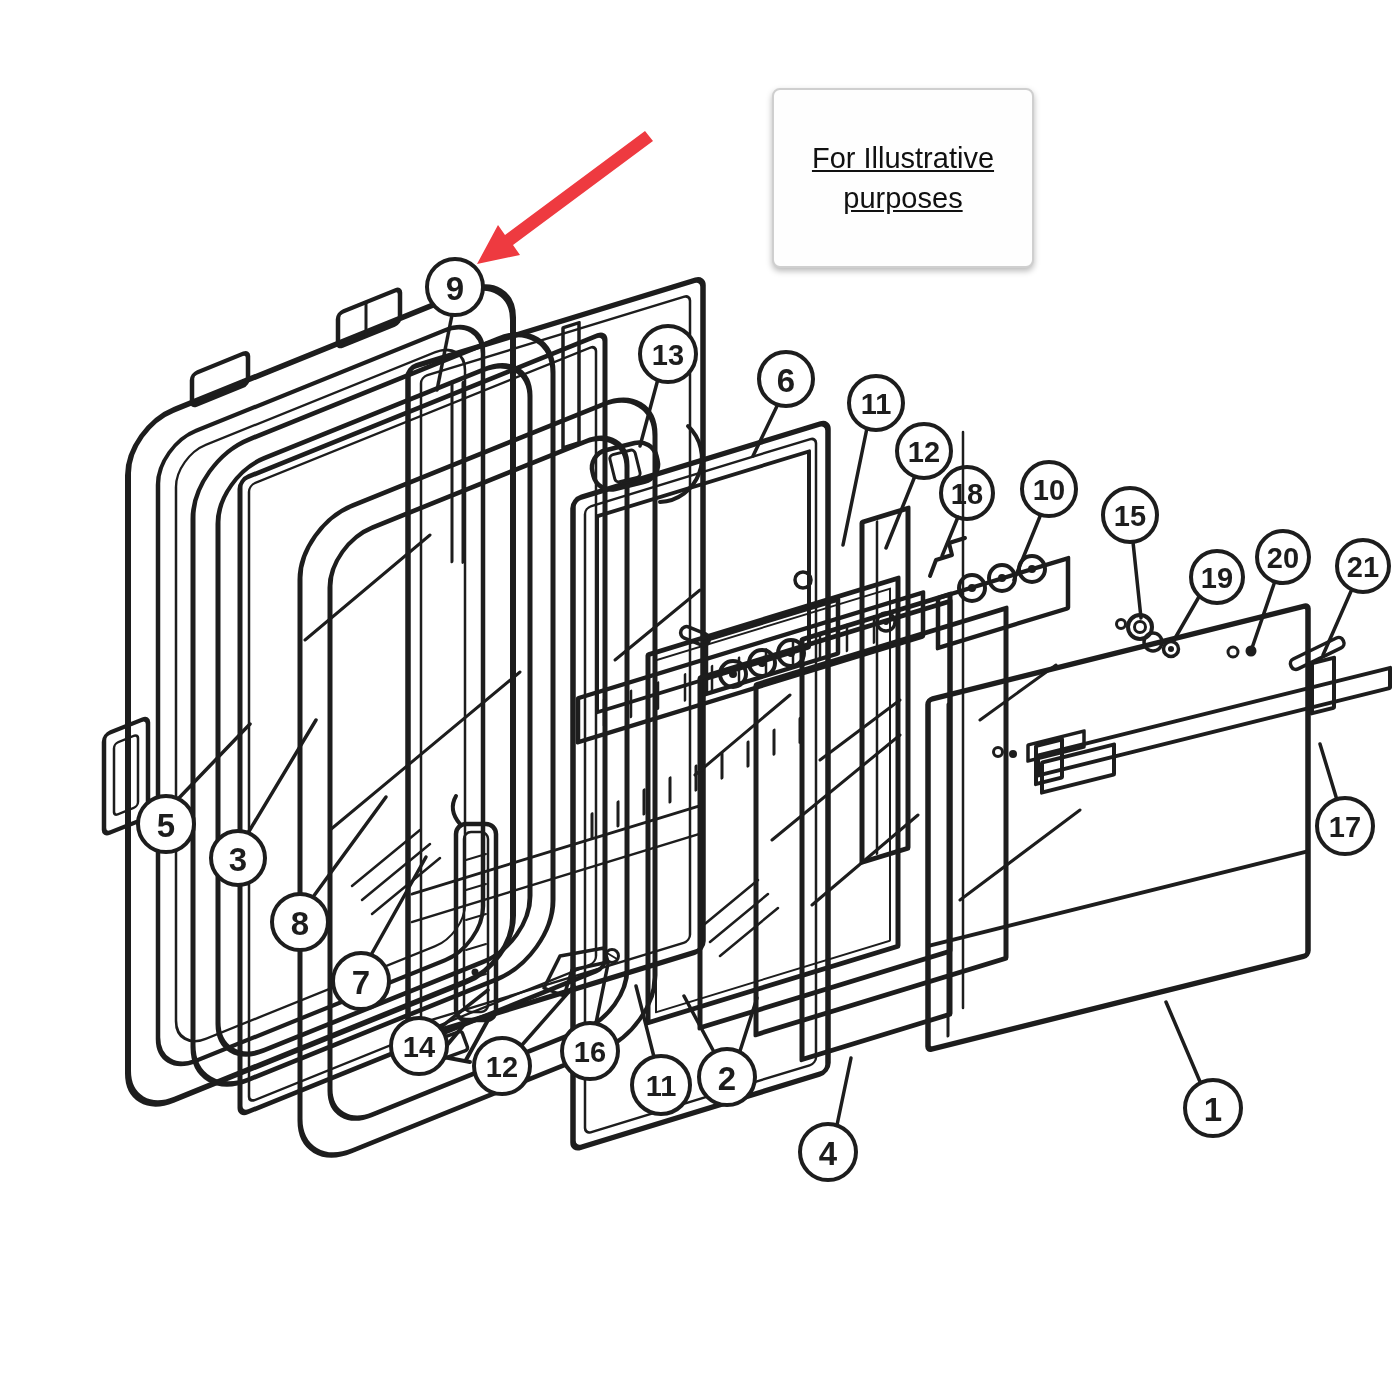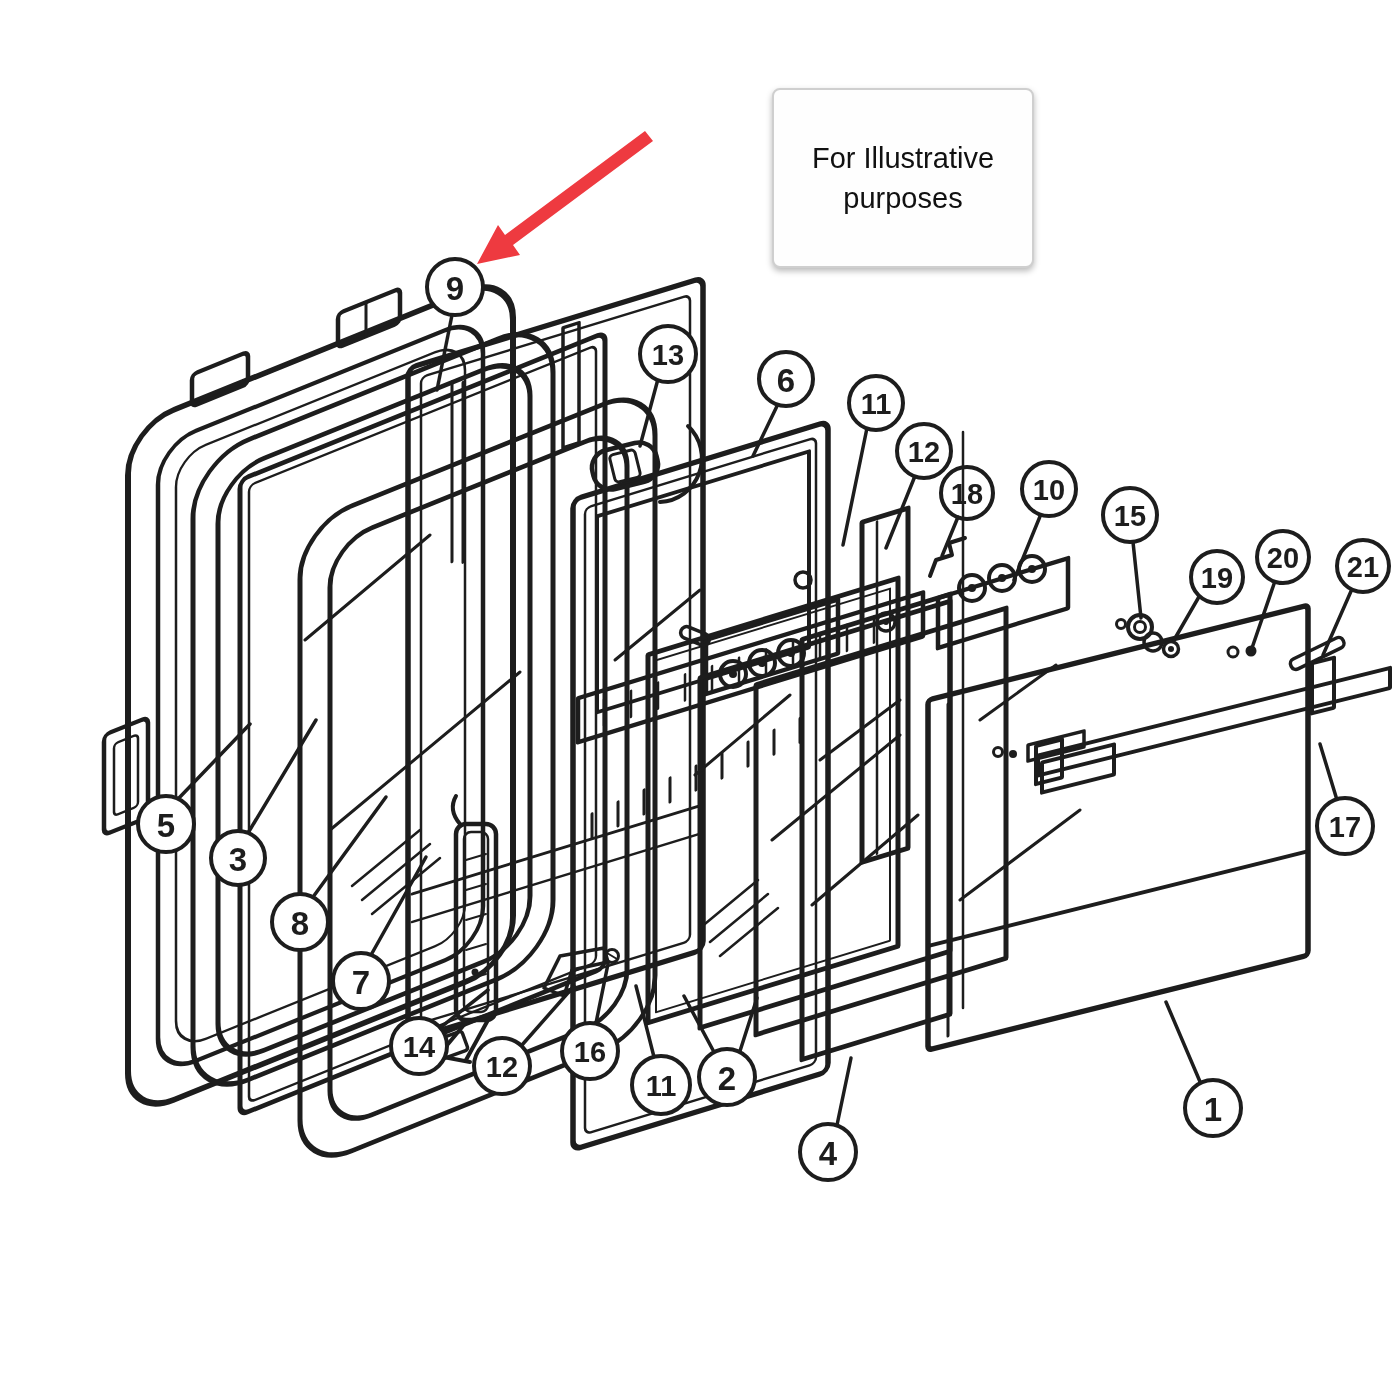--- a/index.html
+++ b/index.html
@@ -4,21 +4,21 @@
 <style>
   html,body{margin:0;padding:0;background:#ffffff;}
   #stage{position:relative;width:1400px;height:1400px;background:#ffffff;overflow:hidden;
          font-family:"Liberation Sans", sans-serif;}
   #art{position:absolute;left:0;top:0;}
   #note-box{position:absolute;left:772px;top:88px;width:258px;height:176px;
             background:#fefefe;border:2px solid #cfcfcf;border-radius:8px;
             box-shadow:0 3px 6px rgba(0,0,0,0.28);
             display:flex;align-items:center;justify-content:center;text-align:center;
             color:#111;font-size:29px;line-height:1.38;}
-  #note-box .inner{padding:0 14px;}
+  #note-box .inner{padding:0 14px;text-decoration:underline;}
   text{user-select:none;}
 </style>
 </head>
 <body>
 
 <div id="stage">
 
   <svg id="art" width="1400" height="1400" viewBox="0 0 1400 1400">
 
     <g stroke="#1d1d1d" fill="none" stroke-linecap="round" stroke-linejoin="round">

